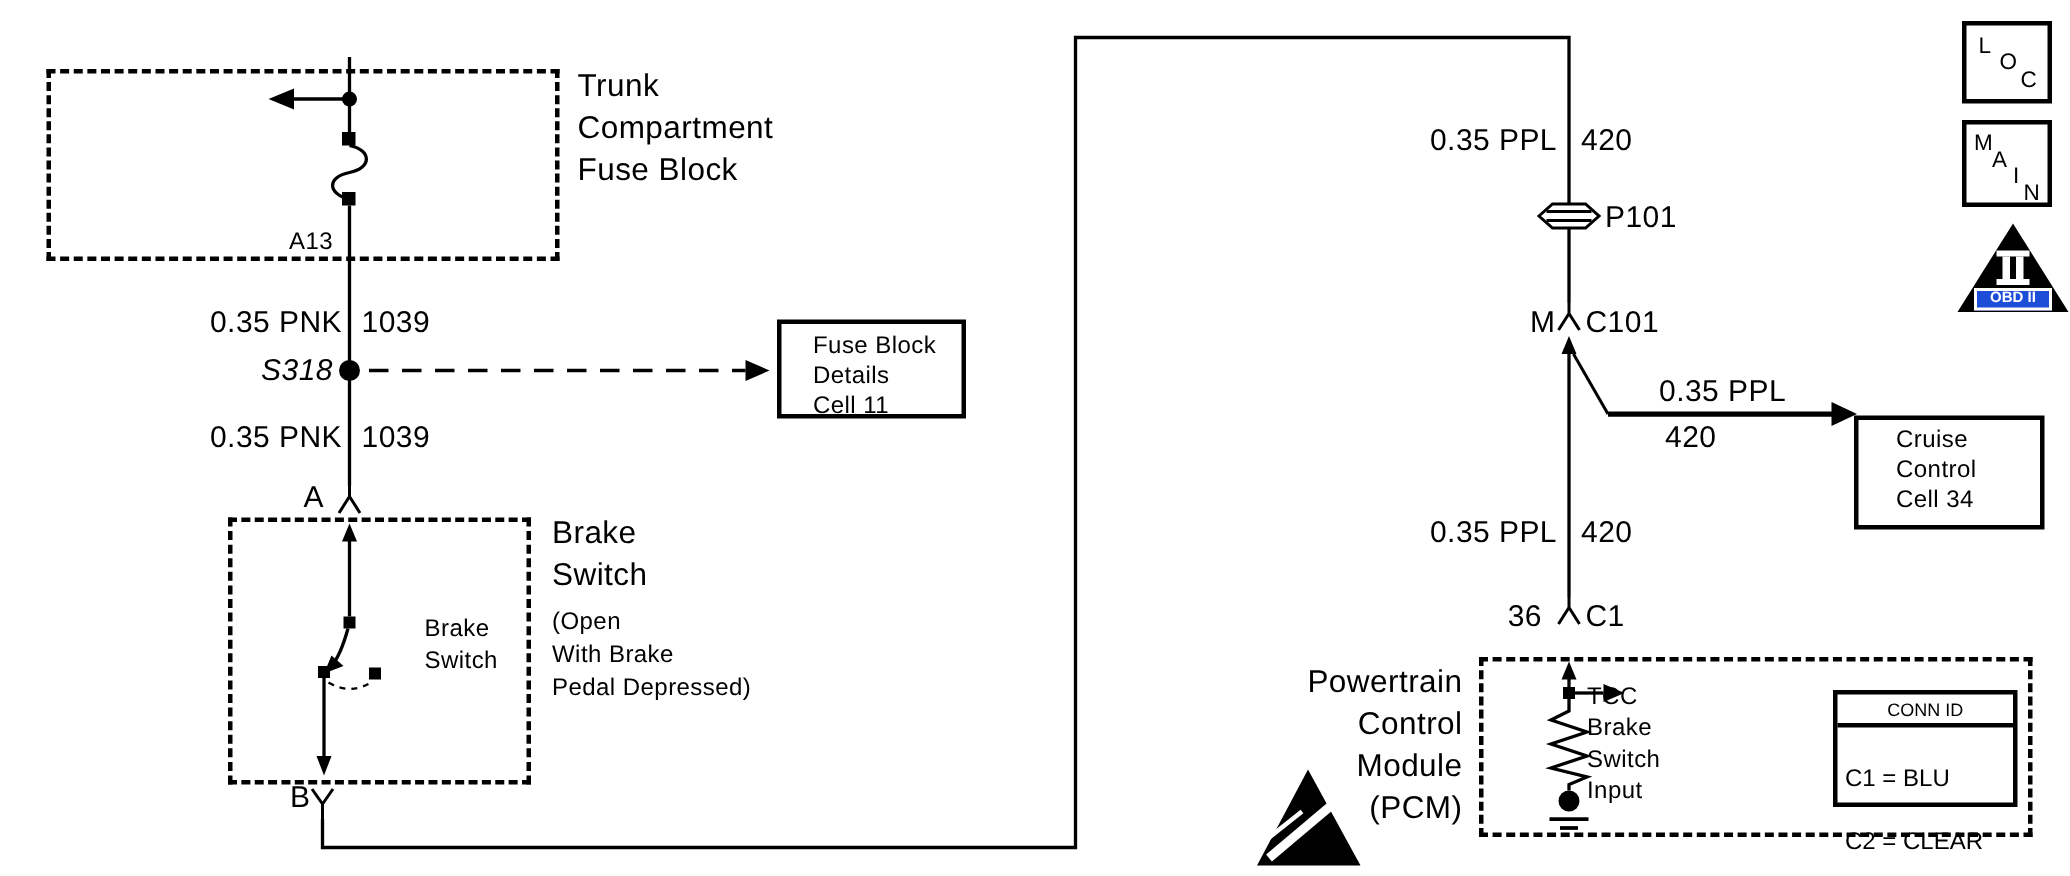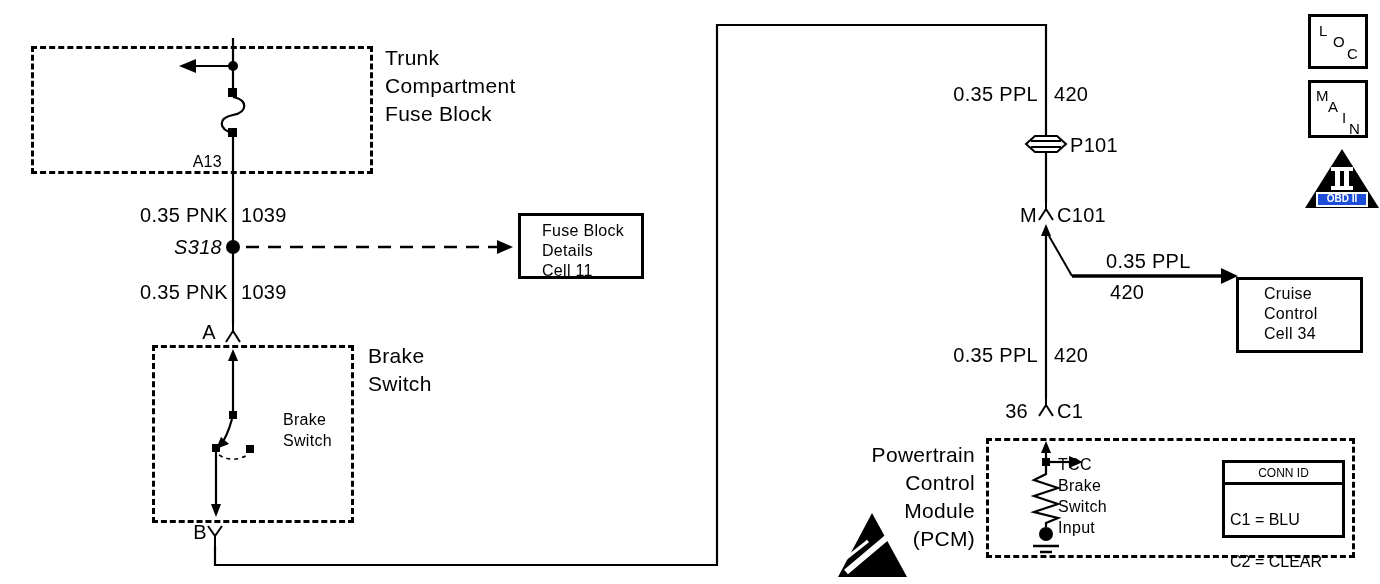--- a/index.html
+++ b/index.html
@@ -187,20 +187,23 @@
   <div class="lbl f20" style="left:241px;top:282px;">1039</div>
 
   <div class="lbl f20 ra" style="right:1164px;top:322px;">A</div>
 
   <div class="lbl f16" style="left:283px;top:409px;">Brake
 Switch</div>
 
   <div class="lbl f21" style="left:368px;top:342px;">Brake
 Switch</div>
 
+  <div class="lbl" style="left:368px;top:404px;font-size:16px;line-height:22px;">(Open
+With Brake
+Pedal Depressed)</div>
 
   <div class="lbl f20 ra" style="right:1173px;top:522px;">B</div>
 
   <div class="lbl f20 ra" style="right:342px;top:84px;">0.35 PPL</div>
   <div class="lbl f20" style="left:1054px;top:84px;">420</div>
 
   <div class="lbl f20" style="left:1070px;top:135px;">P101</div>
 
   <div class="lbl f20 ra" style="right:343px;top:205px;">M</div>
   <div class="lbl f20" style="left:1057px;top:205px;">C101</div>

